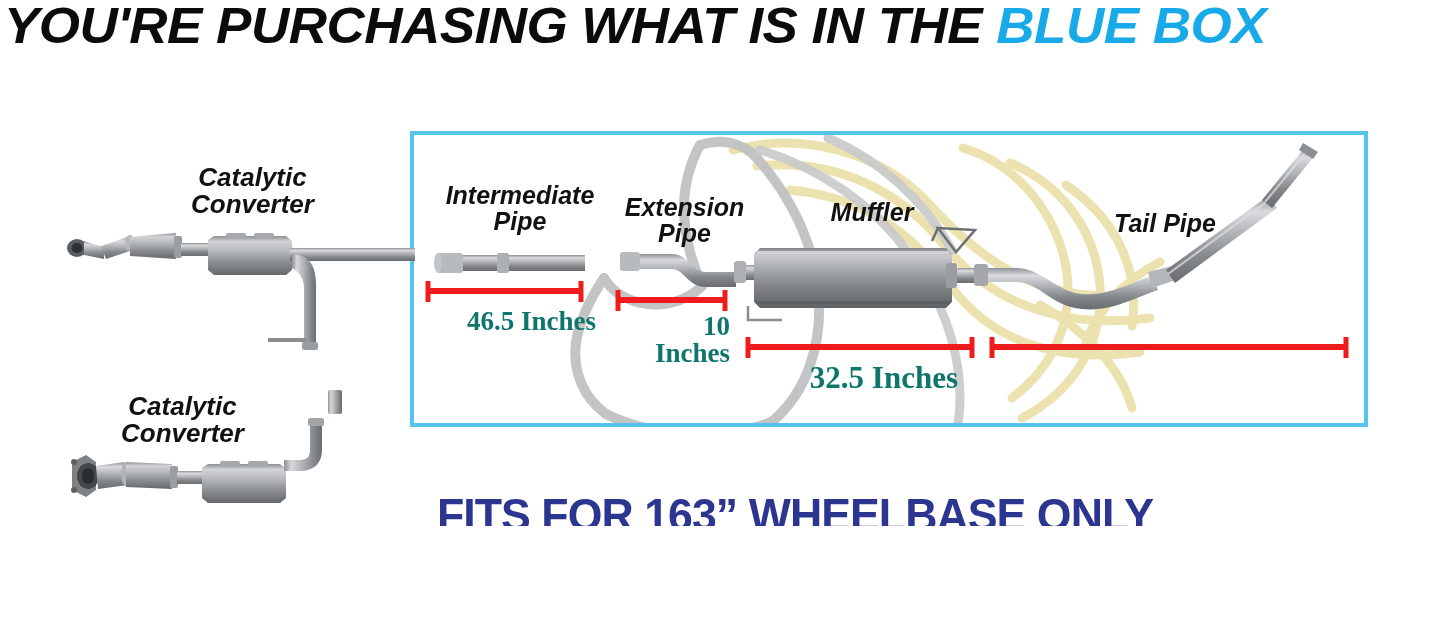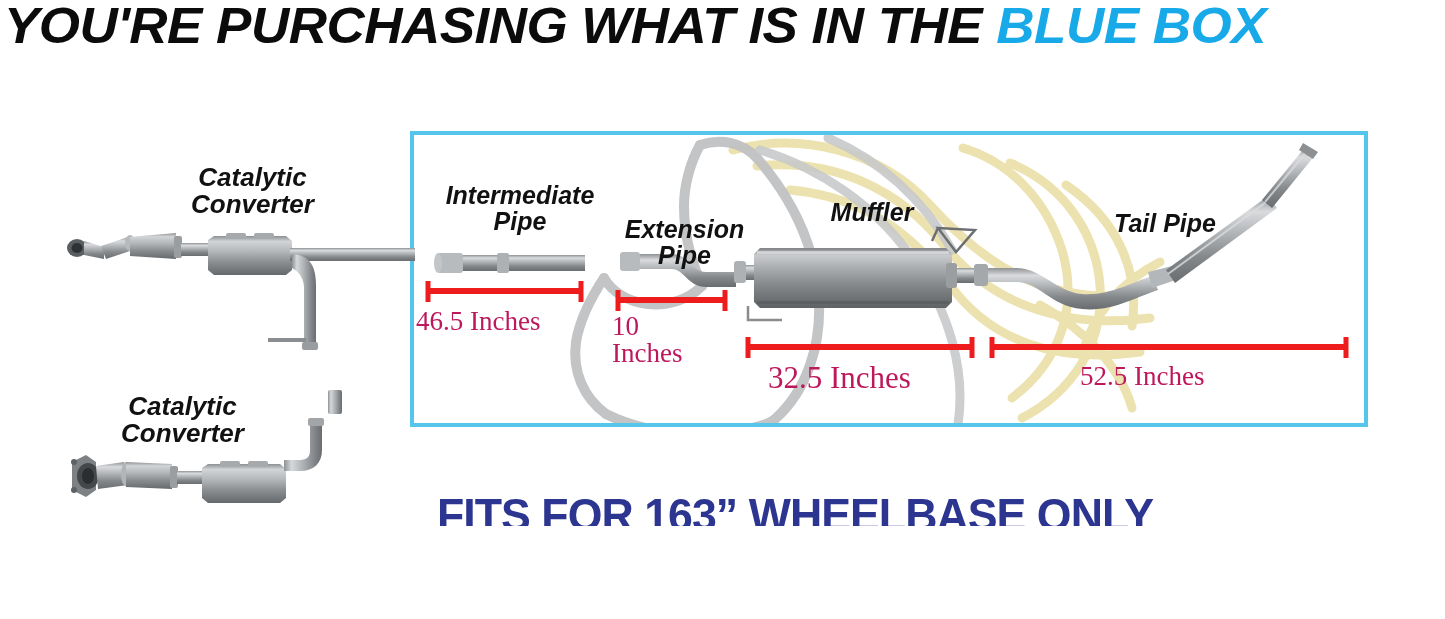--- a/index.html
+++ b/index.html
@@ -78,23 +78,23 @@
     color: #111111;
     text-align: center;
     line-height: 1.04;
     white-space: pre-line;
   }
 
   
   .dim-label {
     position: absolute;
     font-family: "Liberation Serif", serif;
-    font-weight: normal;
-    color: #be185d;
-    text-align: left;
+    font-weight: bold;
+    color: #0f766e;
+    text-align: right;
     line-height: 1.0;
     white-space: pre-line;
   }
 
   
   .svg-layer {
     position: absolute;
     left: 0;
     top: 0;
     width: 1445px;
@@ -308,34 +308,33 @@
       <line x1="1346" y1="337" x2="1346" y2="358" stroke-width="5"></line>
     </g>
   </svg>
 
   <div class="part-label" style="left:170px; top:164px; width:165px; font-size:26px;">Catalytic
 Converter</div>
 
   <div class="part-label" style="left:430px; top:182px; width:180px; font-size:25px;">Intermediate
 Pipe</div>
 
-  <div class="part-label" style="left:612px; top:194px; width:145px; font-size:25px;margin-top:22px;">Extension
+  <div class="part-label" style="left:612px; top:194px; width:145px; font-size:25px;">Extension
 Pipe</div>
 
   <div class="part-label" style="left:1095px; top:210px; width:140px; font-size:25px;">Tail Pipe</div>
 
   <div class="part-label" style="left:802px; top:199px; width:140px; font-size:25px;">Muffler</div>
 
   <div class="part-label" style="left:100px; top:393px; width:165px; font-size:26px;">Catalytic
 Converter</div>
 
   <div class="dim-label" style="left:416px; top:308px; width:180px; font-size:27px;">46.5 Inches</div>
 
   <div class="dim-label" style="left:612px; top:313px; width:118px; font-size:27px;">10
 Inches</div>
 
   <div class="dim-label" style="left:768px; top:362px; width:190px; font-size:31px;">32.5 Inches</div>
 
-  <div class="dim-label" style="left:1080px; top:363px; width:190px; font-size:27px;">52.5 Inches</div>
 
   <div id="footline">FITS FOR 163” WHEELBASE ONLY</div>
 
 </div>
 
 </body></html>

